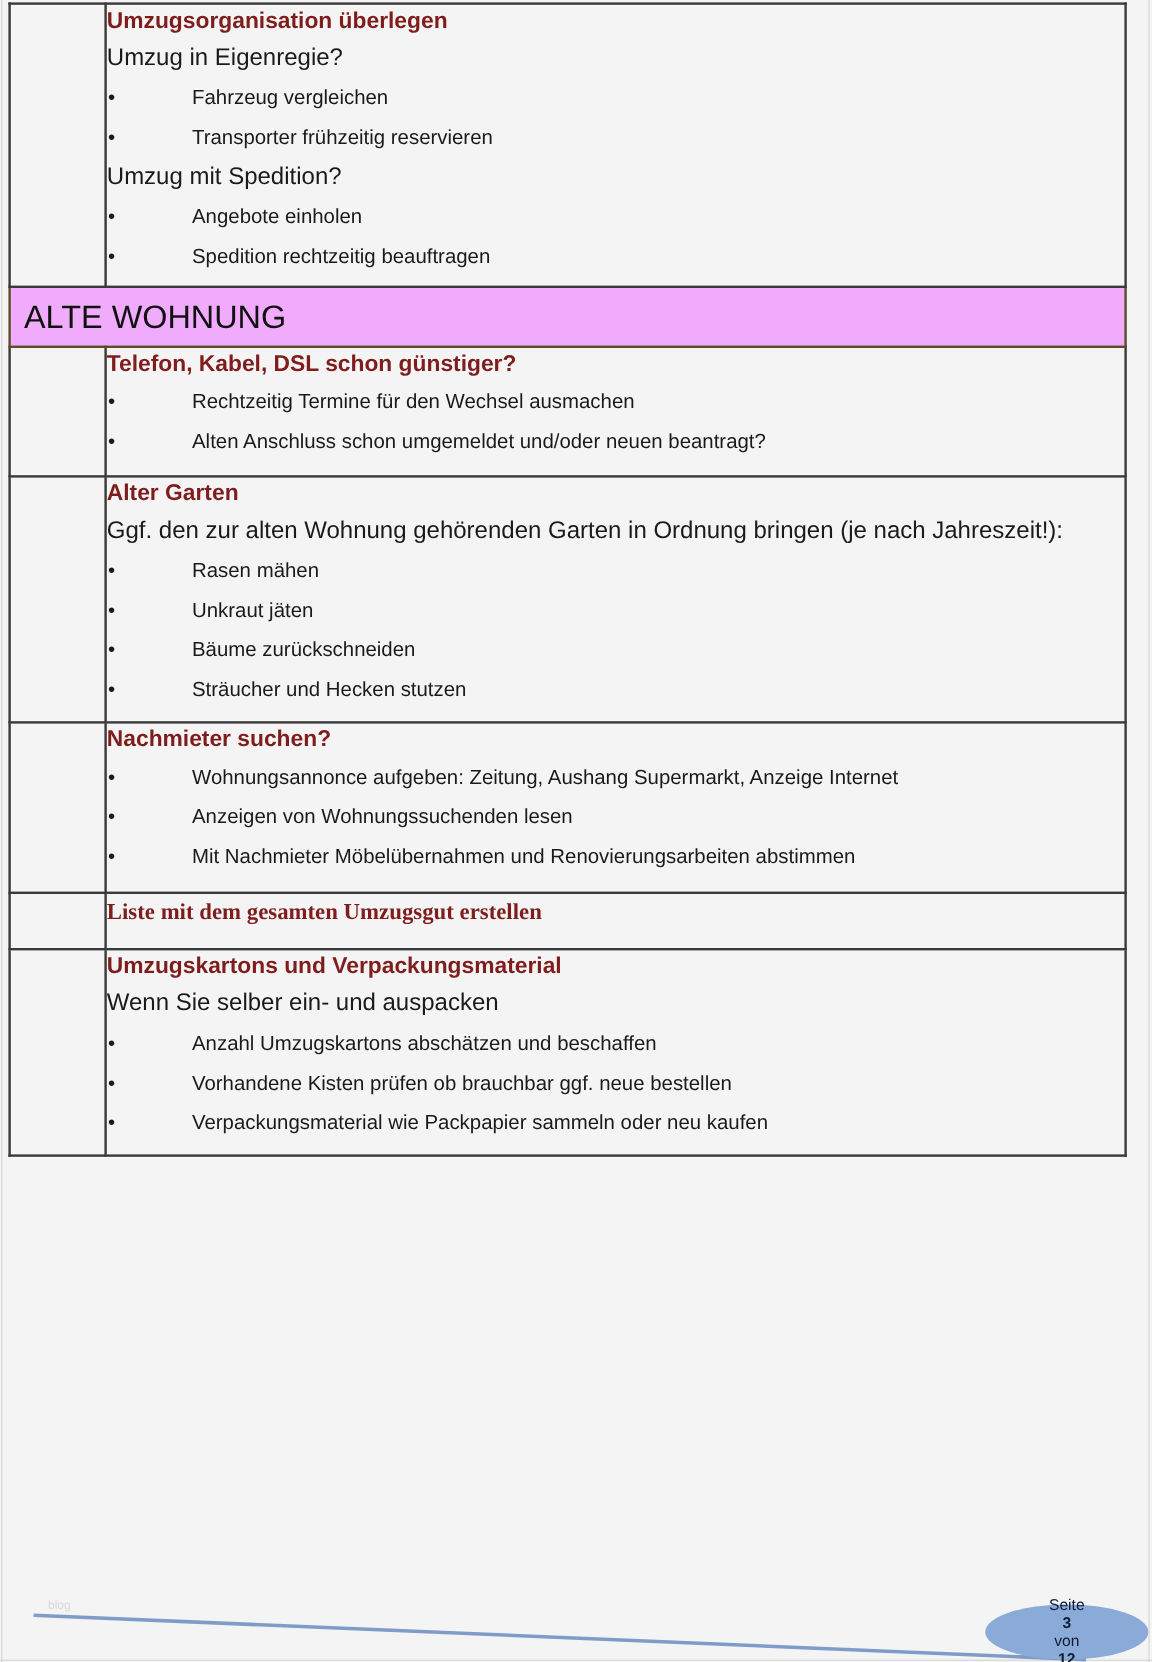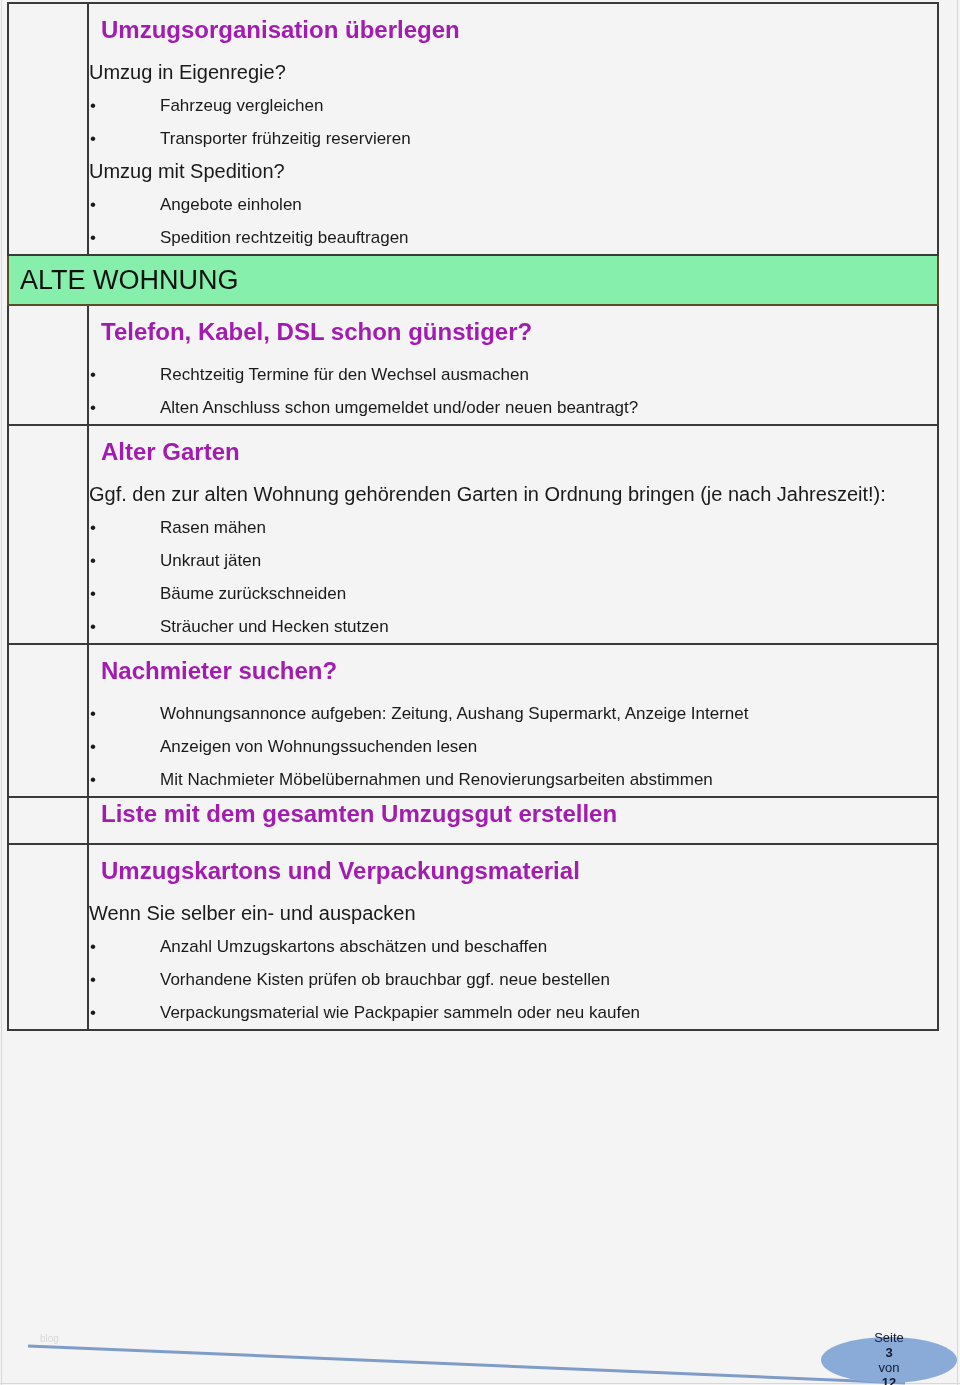--- a/index.html
+++ b/index.html
@@ -20,36 +20,36 @@
     table-layout: fixed;
   }
   table.checklist td {
     border: 2px solid #3a3a3a;
     vertical-align: top;
     padding: 0;
   }
   td.left-col { width: 78px; }
   td.content { padding: 8px 0 0 10px; }
   tr.row-1 td { height: 234px; }
-  tr.section-row td { height: 48px; background: #86efac; border-color: #5a4e2a; }
+  tr.section-row td { height: 48px; background: #f0abfc; border-color: #5a4e2a; }
   tr.row-2 td { height: 71px; }
   tr.row-3 td { height: 106px; }
   tr.row-4 td { height: 108px; }
   tr.row-5 td { height: 203px; }
   tr.row-6 td { height: 140px; }
   tr.row-7 td { height: 71px; }
-  tr.row-8 td { height: 45px; }
+  tr.row-8 td { height: 45px; font-family: Liberation Serif, serif; }
   tr.row-9 td { height: 170px; }
 
   .section-title {
     font-size: 27px; font-weight: normal; color: #111;
     padding: 9px 0 0 11px; line-height: 30px;
   }
   .heading {
-    font-size: 24px; font-weight: bold; line-height: 28px; margin: 12px; color: #a21caf;
+    font-size: 19px; font-weight: bold; line-height: 28px; margin: 0; color: #7f1d1d;
   }
   .line {
     font-size: 20px; line-height: 33px; margin: 0; color: #1a1a1a;
   }
   .bullet-list { list-style: none; margin: 0; padding: 0; }
   .bullet-list li {
     font-size: 17px; line-height: 33px; position: relative; padding-left: 71px; color: #1a1a1a;
   }
   .bullet-list li .bullet {
     position: absolute; left: 1px; top: 0; font-size: 17px;

